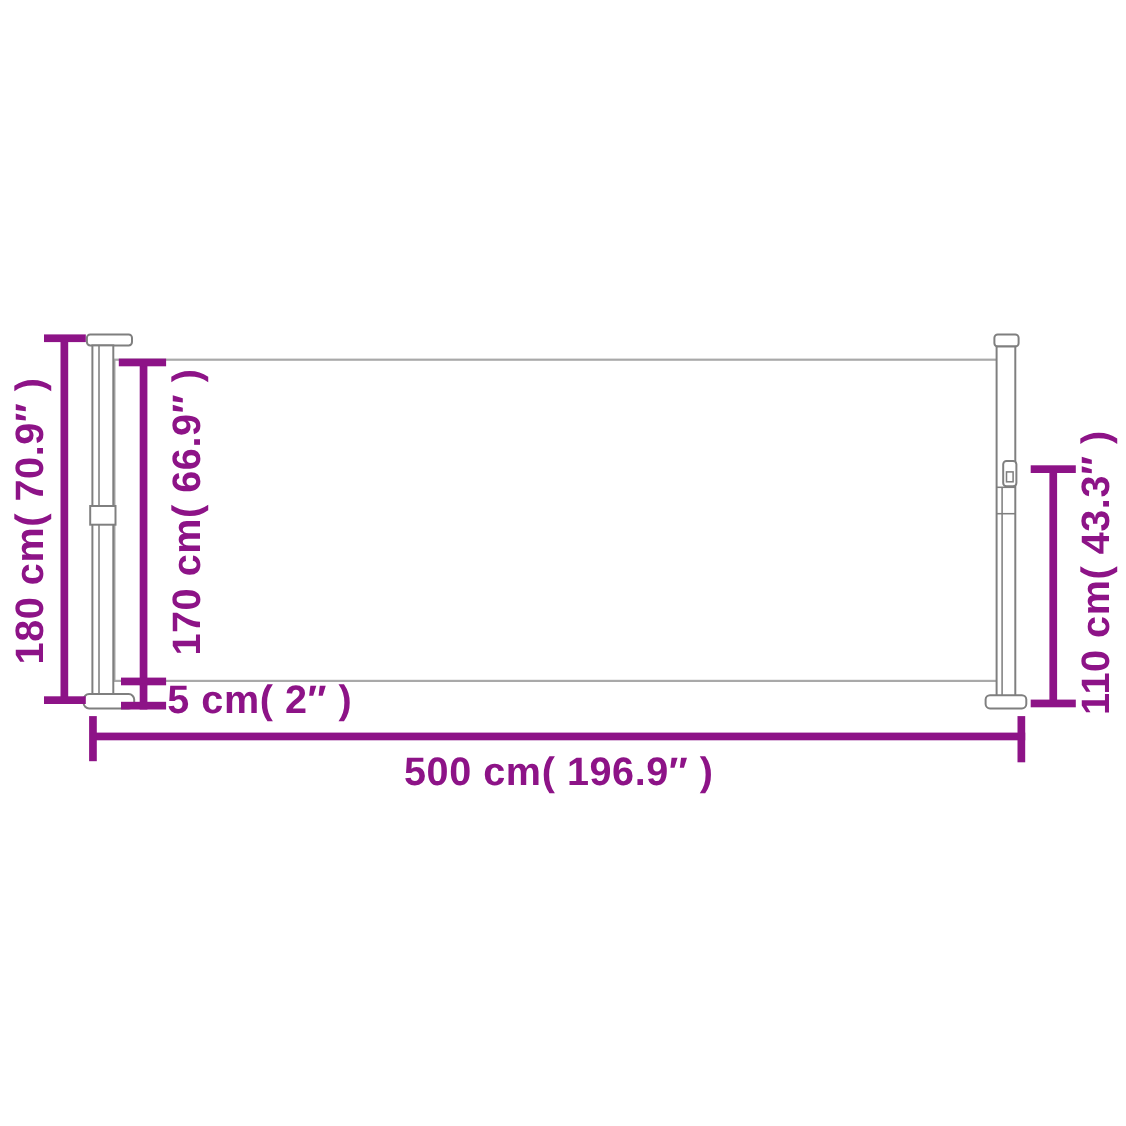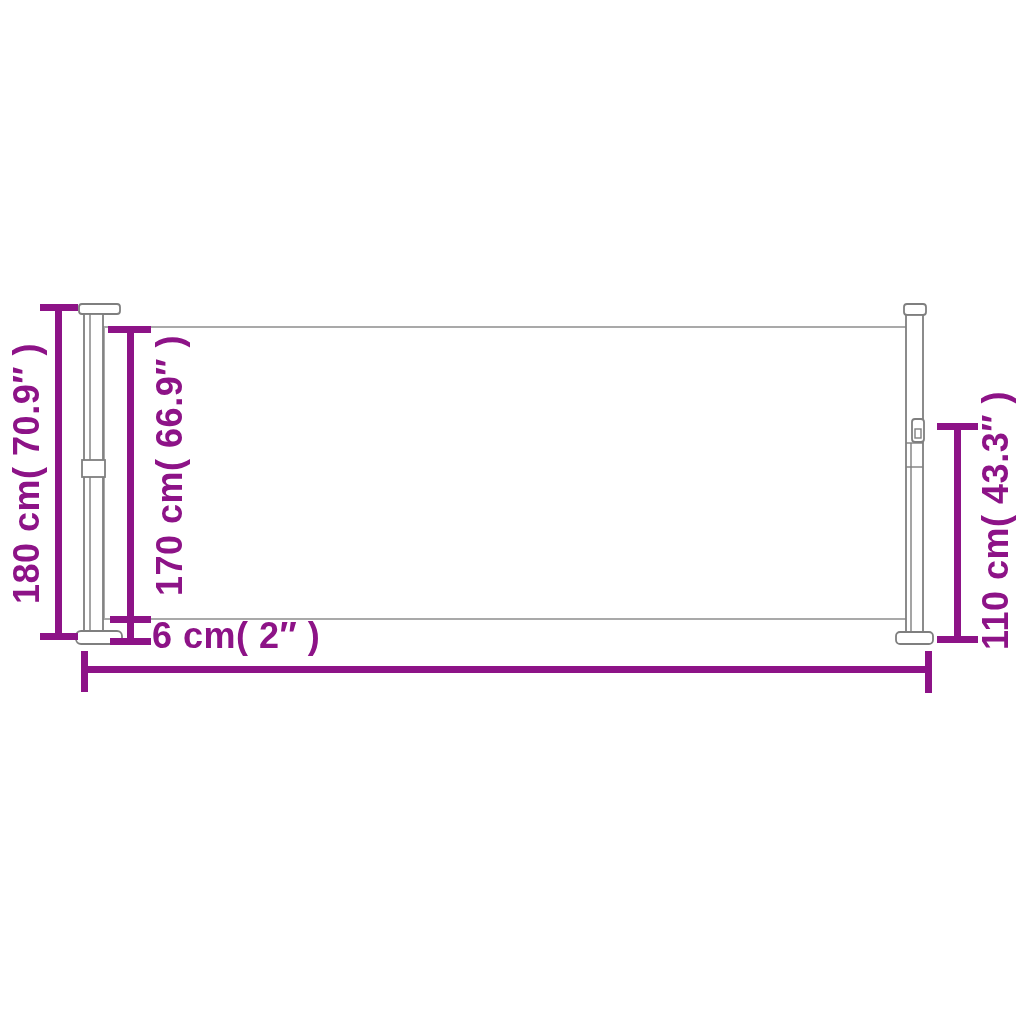--- a/index.html
+++ b/index.html
@@ -64,24 +64,25 @@
   <div class="seg" style="left:40px;top:633px;width:38px;height:7px;"></div>
   <div class="dim-label vlabel" style="left:6px;top:604px;">180 cm( 70.9″ )</div>
 
   <div class="seg" style="left:127px;top:329px;width:7px;height:294px;"></div>
   <div class="seg" style="left:108px;top:326px;width:43px;height:7px;"></div>
   <div class="seg" style="left:110px;top:616px;width:41px;height:7px;"></div>
   <div class="dim-label vlabel" style="left:149px;top:596px;">170 cm( 66.9″ )</div>
 
   <div class="seg" style="left:127px;top:621px;width:7px;height:24px;"></div>
   <div class="seg" style="left:110px;top:638px;width:41px;height:7px;"></div>
-  <div class="dim-label" style="left:152px;top:615px;">6 cm( 2″ )</div>
+  <div class="dim-label" style="left:152px;top:615px;">5 cm( 2″ )</div>
 
   <div class="seg" style="left:85px;top:666px;width:847px;height:7px;"></div>
   <div class="seg" style="left:81px;top:651px;width:7px;height:41px;"></div>
   <div class="seg" style="left:925px;top:651px;width:7px;height:42px;"></div>
+  <div class="dim-label hcenter" style="left:508px;top:681px;">500 cm( 196.9″ )</div>
 
   <div class="seg" style="left:954px;top:426px;width:7px;height:214px;"></div>
   <div class="seg" style="left:937px;top:423px;width:41px;height:7px;"></div>
   <div class="seg" style="left:937px;top:636px;width:41px;height:7px;"></div>
   <div class="dim-label vlabel" style="left:975px;top:650px;">110 cm( 43.3″ )</div>
 
 </div>
 
 </body></html>

